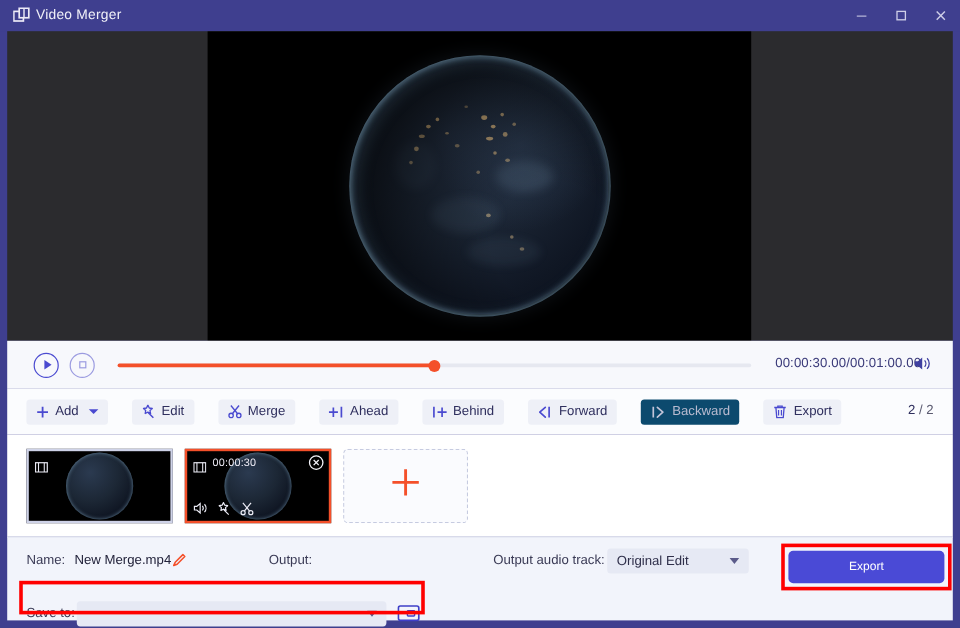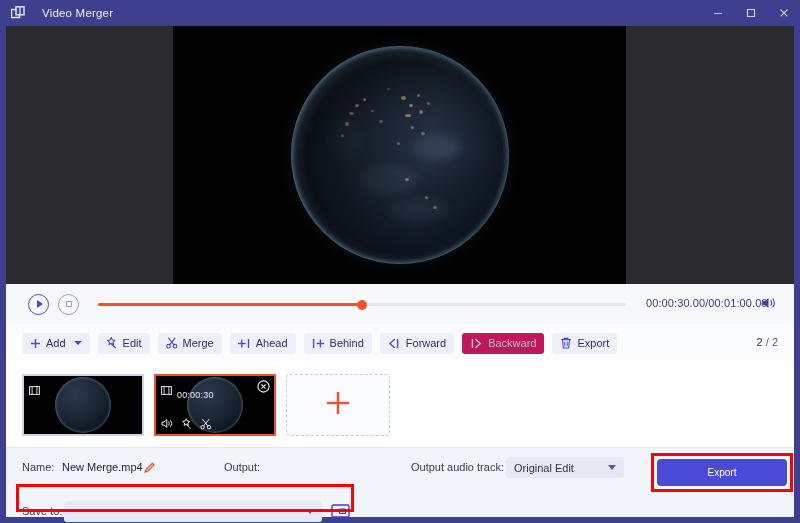--- a/index.html
+++ b/index.html
@@ -25,21 +25,21 @@
     position: absolute; left: 0; top: 0;
     width: 800px; height: 26px;
     background: #3f3f8f;
     display: flex; align-items: center;
   }
   .title-icon {
     margin-left: 10px; width: 16px; height: 16px;
     display: flex; align-items: center; justify-content: center;
   }
   .title-text {
-    margin-left: 16px;
+    margin-left: 4px;
     color: #f0f0f8;
     font-size: 11.5px;
     letter-spacing: .2px;
   }
   .win-controls {
     position: absolute; right: 0; top: 0;
     height: 26px; display: flex; align-items: center;
   }
   .win-btn {
     width: 33px; height: 26px;
@@ -145,36 +145,36 @@
     font-size: 11px; color: #3b3b7a;
     letter-spacing: .1px;
   }
   .vol-icon { position: absolute; left: 755px; top: 12px; }
 
   
   .toolbar {
     position: absolute; left: 6px; top: 324px;
     width: 788px; height: 38px;
     background: #fbfcfe;
-    display: flex; align-items: center;
+    display: flex; align-items: center; gap: 12px;
   }
   .tbtn {
     height: 21px;
     background: #eef0f7;
     border-radius: 3px;
     display: inline-flex; align-items: center;
     padding: 0 8px;
     margin-left: 8px;
     color: #2f2f5e;
     font-size: 11px;
     white-space: nowrap;
     gap: 5px;
   }
   .tbtn:first-child { margin-left: 16px; }
-  .tbtn.disabled { color: #b9bbd0; background: #be185d; align-items: center; }
+  .tbtn.disabled { color: #b9bbd0; background: #0c4a6e; align-items: center; }
   .tbtn .ic { display: inline-flex; align-items: center; }
   .caret {
     width: 0; height: 0;
     border-left: 4px solid transparent;
     border-right: 4px solid transparent;
     border-top: 4px solid #4a4ad0;
     margin-left: 3px;
   }
   .counter {
     position: absolute; right: 16px; top: 12px;
@@ -207,21 +207,21 @@
     width: 56px; height: 56px; border-radius: 50%;
     background:
       radial-gradient(circle at 36% 30%, #2b3a50 0%, #1c2735 45%, #0d1320 78%, #070b12 100%);
     box-shadow: inset 0 0 3px .5px rgba(150,195,225,.5);
   }
   .thumb-film {
     position: absolute; left: 5px; top: 5px;
     color: #e8e8f2;
   }
   .thumb-dur {
-    position: absolute; left: 21px; top: 14px;
+    position: absolute; left: 21px; top: 4px;
     font-size: 9px; color: #eceaf4;
     letter-spacing: .2px;
   }
   .thumb-close {
     position: absolute; right: 4px; top: 3px;
     width: 13px; height: 13px;
   }
   .thumb-tools {
     position: absolute; left: 5px; bottom: 4px;
     display: flex; align-items: center; gap: 7px;

